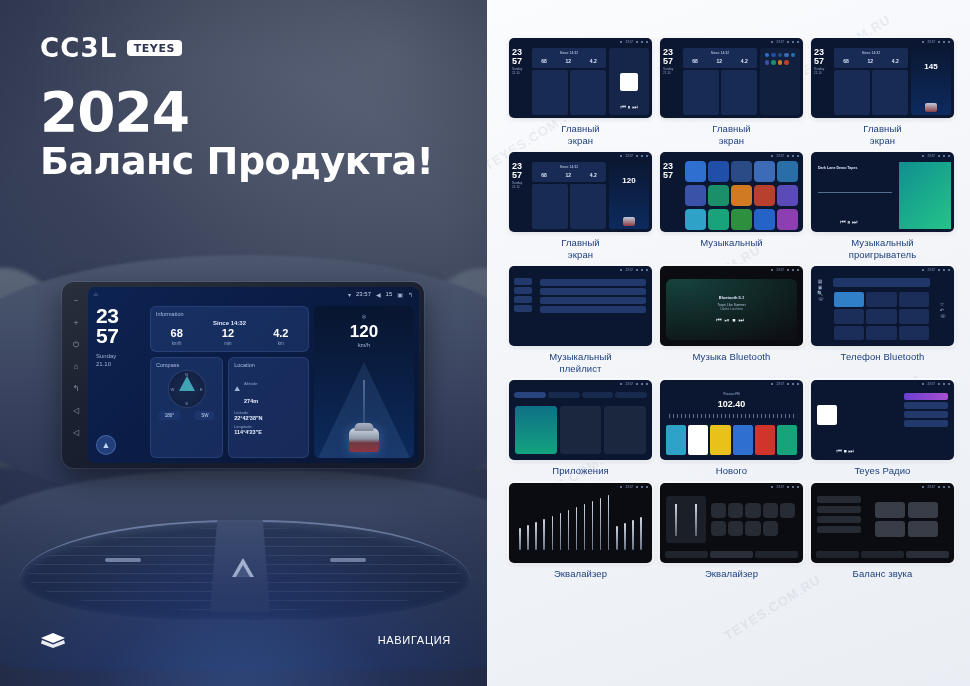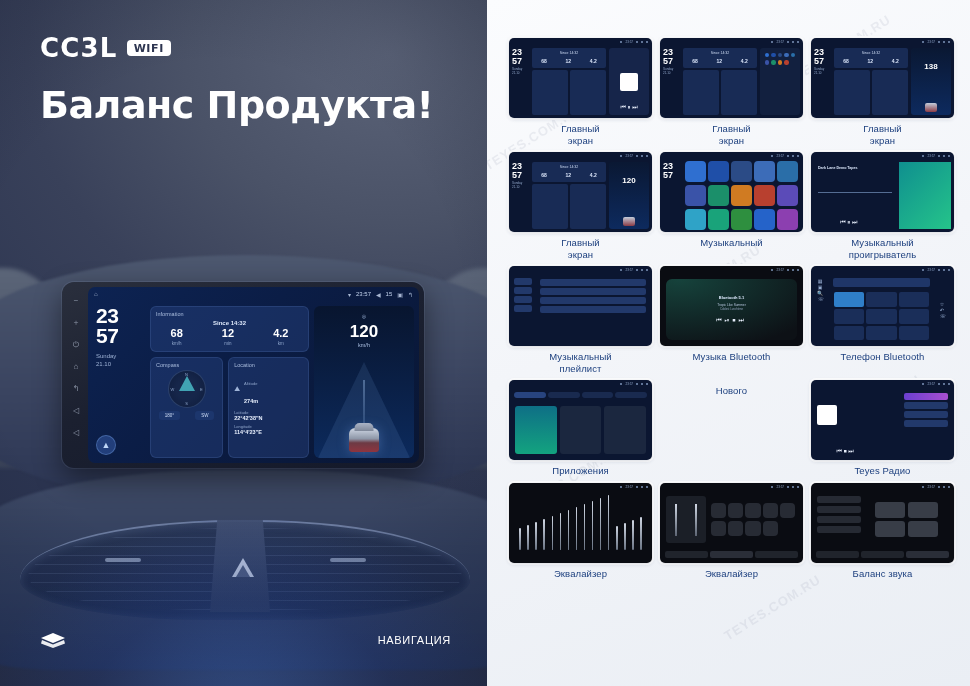--- a/index.html
+++ b/index.html
@@ -258,24 +258,25 @@
     <div class="hazard-tri"></div>
     <div class="hazard-tri-in"></div>
     <div class="vent-mark l"></div>
     <div class="vent-mark r"></div>
 
     <div class="hero-glow"></div>
     <div class="hero-vignette"></div>
 
     <div class="logo-row">
       <span class="logo-text">CC3L</span>
-      <span class="logo-badge">WIFI</span>
+      <span class="logo-badge">TEYES</span>
     </div>
 
     <div class="headline">
+      <div class="year">2024</div>
       <div class="line">Баланс Продукта!</div>
     </div>
 
     <div class="unit">
       <div class="unit-keys">
         <div class="unit-key">−</div>
         <div class="unit-key">＋</div>
         <div class="unit-key">⏻</div>
         <div class="unit-key">⌂</div>
         <div class="unit-key">↰</div>
@@ -491,21 +492,21 @@
                     <span>12</span>
                     <span>4.2</span>
                   </div>
                 </div>
                 <div class="m-row">
                   <div class="m-card"></div>
                   <div class="m-card"></div>
                 </div>
               </div>
               <div class="m-right" style="background:linear-gradient(180deg,#0a1833,#0d2a5e)">
-                <div style="text-align:center;color:#fff;font-size:8px;font-weight:700;padding-top:14px">138</div>
+                <div style="text-align:center;color:#fff;font-size:8px;font-weight:700;padding-top:14px">145</div>
                 <div style="position:absolute;left:50%;bottom:3px;transform:translateX(-50%);width:12px;height:9px;border-radius:2px;background:linear-gradient(180deg,#c3ccda,#8b3b45)"></div>
               </div>
             </div>
           </div>
           <div class="cap"><span>Главный</span><br><span>экран</span></div>
         </div>
         <div class="cell">
           <div class="thumb">
             <div class="tb-status">
               <span class="tb-dot"></span>
@@ -685,20 +686,42 @@
               <div style="display:flex;gap:3px;padding:3px;flex:1">
                 <div style="flex:1;border-radius:3px;background:linear-gradient(180deg,#0e6f86,#13a37f)"></div>
                 <div style="flex:1;border-radius:3px;background:rgba(30,42,66,.85)"></div>
                 <div style="flex:1;border-radius:3px;background:rgba(30,42,66,.85)"></div>
               </div>
             </div>
           </div>
           <div class="cap"><span>Приложения</span></div>
         </div>
         <div class="cell">
+          <div class="thumb">
+            <div class="tb-status">
+              <span class="tb-dot"></span>
+              <span>23:57</span>
+              <span class="tb-dot"></span>
+              <span class="tb-dot"></span>
+              <span class="tb-dot"></span>
+            </div>
+            <div class="mini" style="flex-direction:column">
+              <div style="text-align:center;color:#9fb6da;font-size:3px;margin-top:2px">Russian FM</div>
+              <div style="text-align:center;color:#fff;font-size:9px;font-weight:700">102.40</div>
+              <div style="height:4px;margin:2px 6px;background:repeating-linear-gradient(90deg,rgba(170,200,240,.5) 0 1px,transparent 1px 4px)"></div>
+              <div style="display:flex;gap:2px;padding:2px 3px;flex:1">
+                <div style="flex:1;border-radius:2px;background:#2fa3c7"></div>
+                <div style="flex:1;border-radius:2px;background:#ffffff"></div>
+                <div style="flex:1;border-radius:2px;background:#e8c21a"></div>
+                <div style="flex:1;border-radius:2px;background:#2f6fd0"></div>
+                <div style="flex:1;border-radius:2px;background:#d0342c"></div>
+                <div style="flex:1;border-radius:2px;background:#19a37a"></div>
+              </div>
+            </div>
+          </div>
           <div class="cap"><span>Нового</span></div>
         </div>
         <div class="cell">
           <div class="thumb">
             <div class="tb-status">
               <span class="tb-dot"></span>
               <span>23:57</span>
               <span class="tb-dot"></span>
               <span class="tb-dot"></span>
               <span class="tb-dot"></span>

